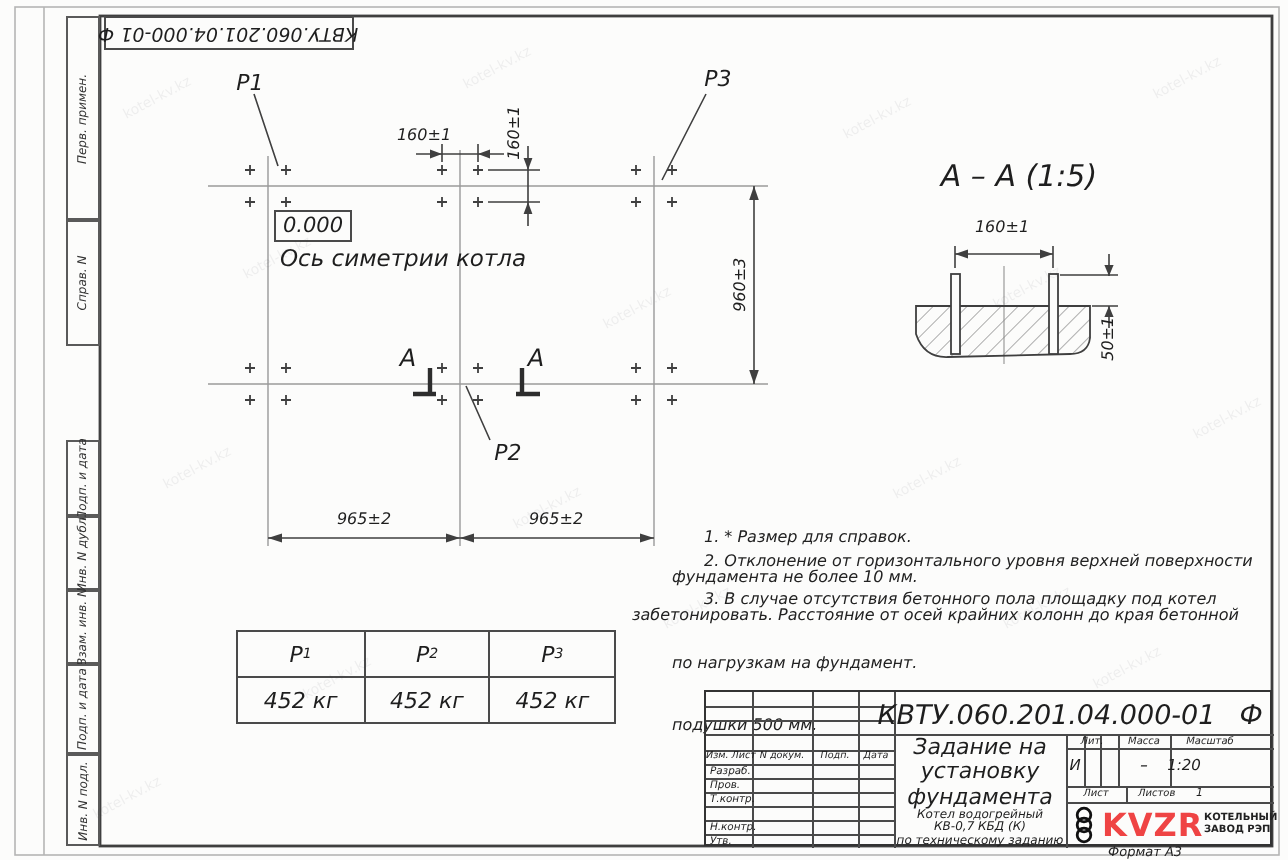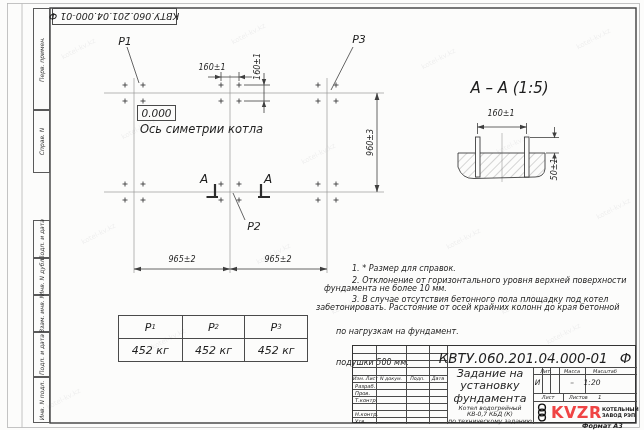--- a/index.html
+++ b/index.html
@@ -150,21 +150,21 @@
 
   <div class="t tc" style="left:197px;top:173px;width:14px;font-size:12px;">А</div>
   <div class="t tc" style="left:261px;top:173px;width:14px;font-size:12px;">А</div>
 
   <div class="t tc" style="left:452px;top:80px;width:115px;font-size:15px;">А – А (1:5)</div>
   <div class="t tc" style="left:480px;top:110px;width:42px;font-size:8px;">160±1</div>
   <div class="t tc rot90" style="left:540px;top:165px;width:30px;font-size:8px;">50±1</div>
 
   <div class="note" style="left:352px;top:264px;text-align:center;">1. * Размер для справок.</div>
   <div class="note" style="left:352px;top:276px;">2. Отклонение от горизонтального уровня верхней поверхности</div>
-  <div class="note" style="left:324px;top:284px;">фундамента не более 10 мм.</div>
+  <div class="note" style="left:336px;top:284px;">фундамента не более 10 мм.</div>
   <div class="note" style="left:352px;top:295px;">3. В случае отсутствия бетонного пола площадку под котел</div>
   <div class="note" style="left:316px;top:303px;">забетонировать. Расстояние от осей крайних колонн до края бетонной</div>
   <div class="note" style="left:336px;top:311px;margin-top:47px;">подушки 500 мм.</div>
   <div class="note" style="left:336px;top:327px;">по нагрузкам на фундамент.</div>
 
   <div class="ltable">
     <div class="cell c0">
         <span>P</span>
         <sub>1</sub>
       </div>
@@ -254,21 +254,21 @@
         <circle cx="7" cy="14.5" r="3.4" fill="none" stroke="#111" stroke-width="1.4"></circle>
       </svg>
     </div>
     <div class="tbt" style="left:198px;top:57px;font-size:16px;font-weight:bold;font-style:normal;letter-spacing:0.5px;color:#ef4444;">KVZR</div>
     <div class="logo-cap" style="left:249px;top:60px;">
       <div>КОТЕЛЬНЫЙ</div>
       <div>ЗАВОД РЭП</div>
     </div>
   </div>
 
-  <div class="t" style="left:582px;top:423px;font-size:6.5px;font-weight:bold;">Формат А3</div>
+  <div class="t" style="left:554px;top:423px;font-size:6.5px;">Формат А3</div>
 
 <span class="wm" style="left: 60px; top: 45px;">kotel-kv.kz</span>
     <span class="wm" style="left: 230px; top: 30px;">kotel-kv.kz</span>
     <span class="wm" style="left: 420px; top: 55px;">kotel-kv.kz</span>
     <span class="wm" style="left: 575px; top: 35px;">kotel-kv.kz</span>
     <span class="wm" style="left: 120px; top: 125px;">kotel-kv.kz</span>
     <span class="wm" style="left: 300px; top: 150px;">kotel-kv.kz</span>
     <span class="wm" style="left: 495px; top: 140px;">kotel-kv.kz</span>
     <span class="wm" style="left: 80px; top: 230px;">kotel-kv.kz</span>
     <span class="wm" style="left: 255px; top: 250px;">kotel-kv.kz</span>

